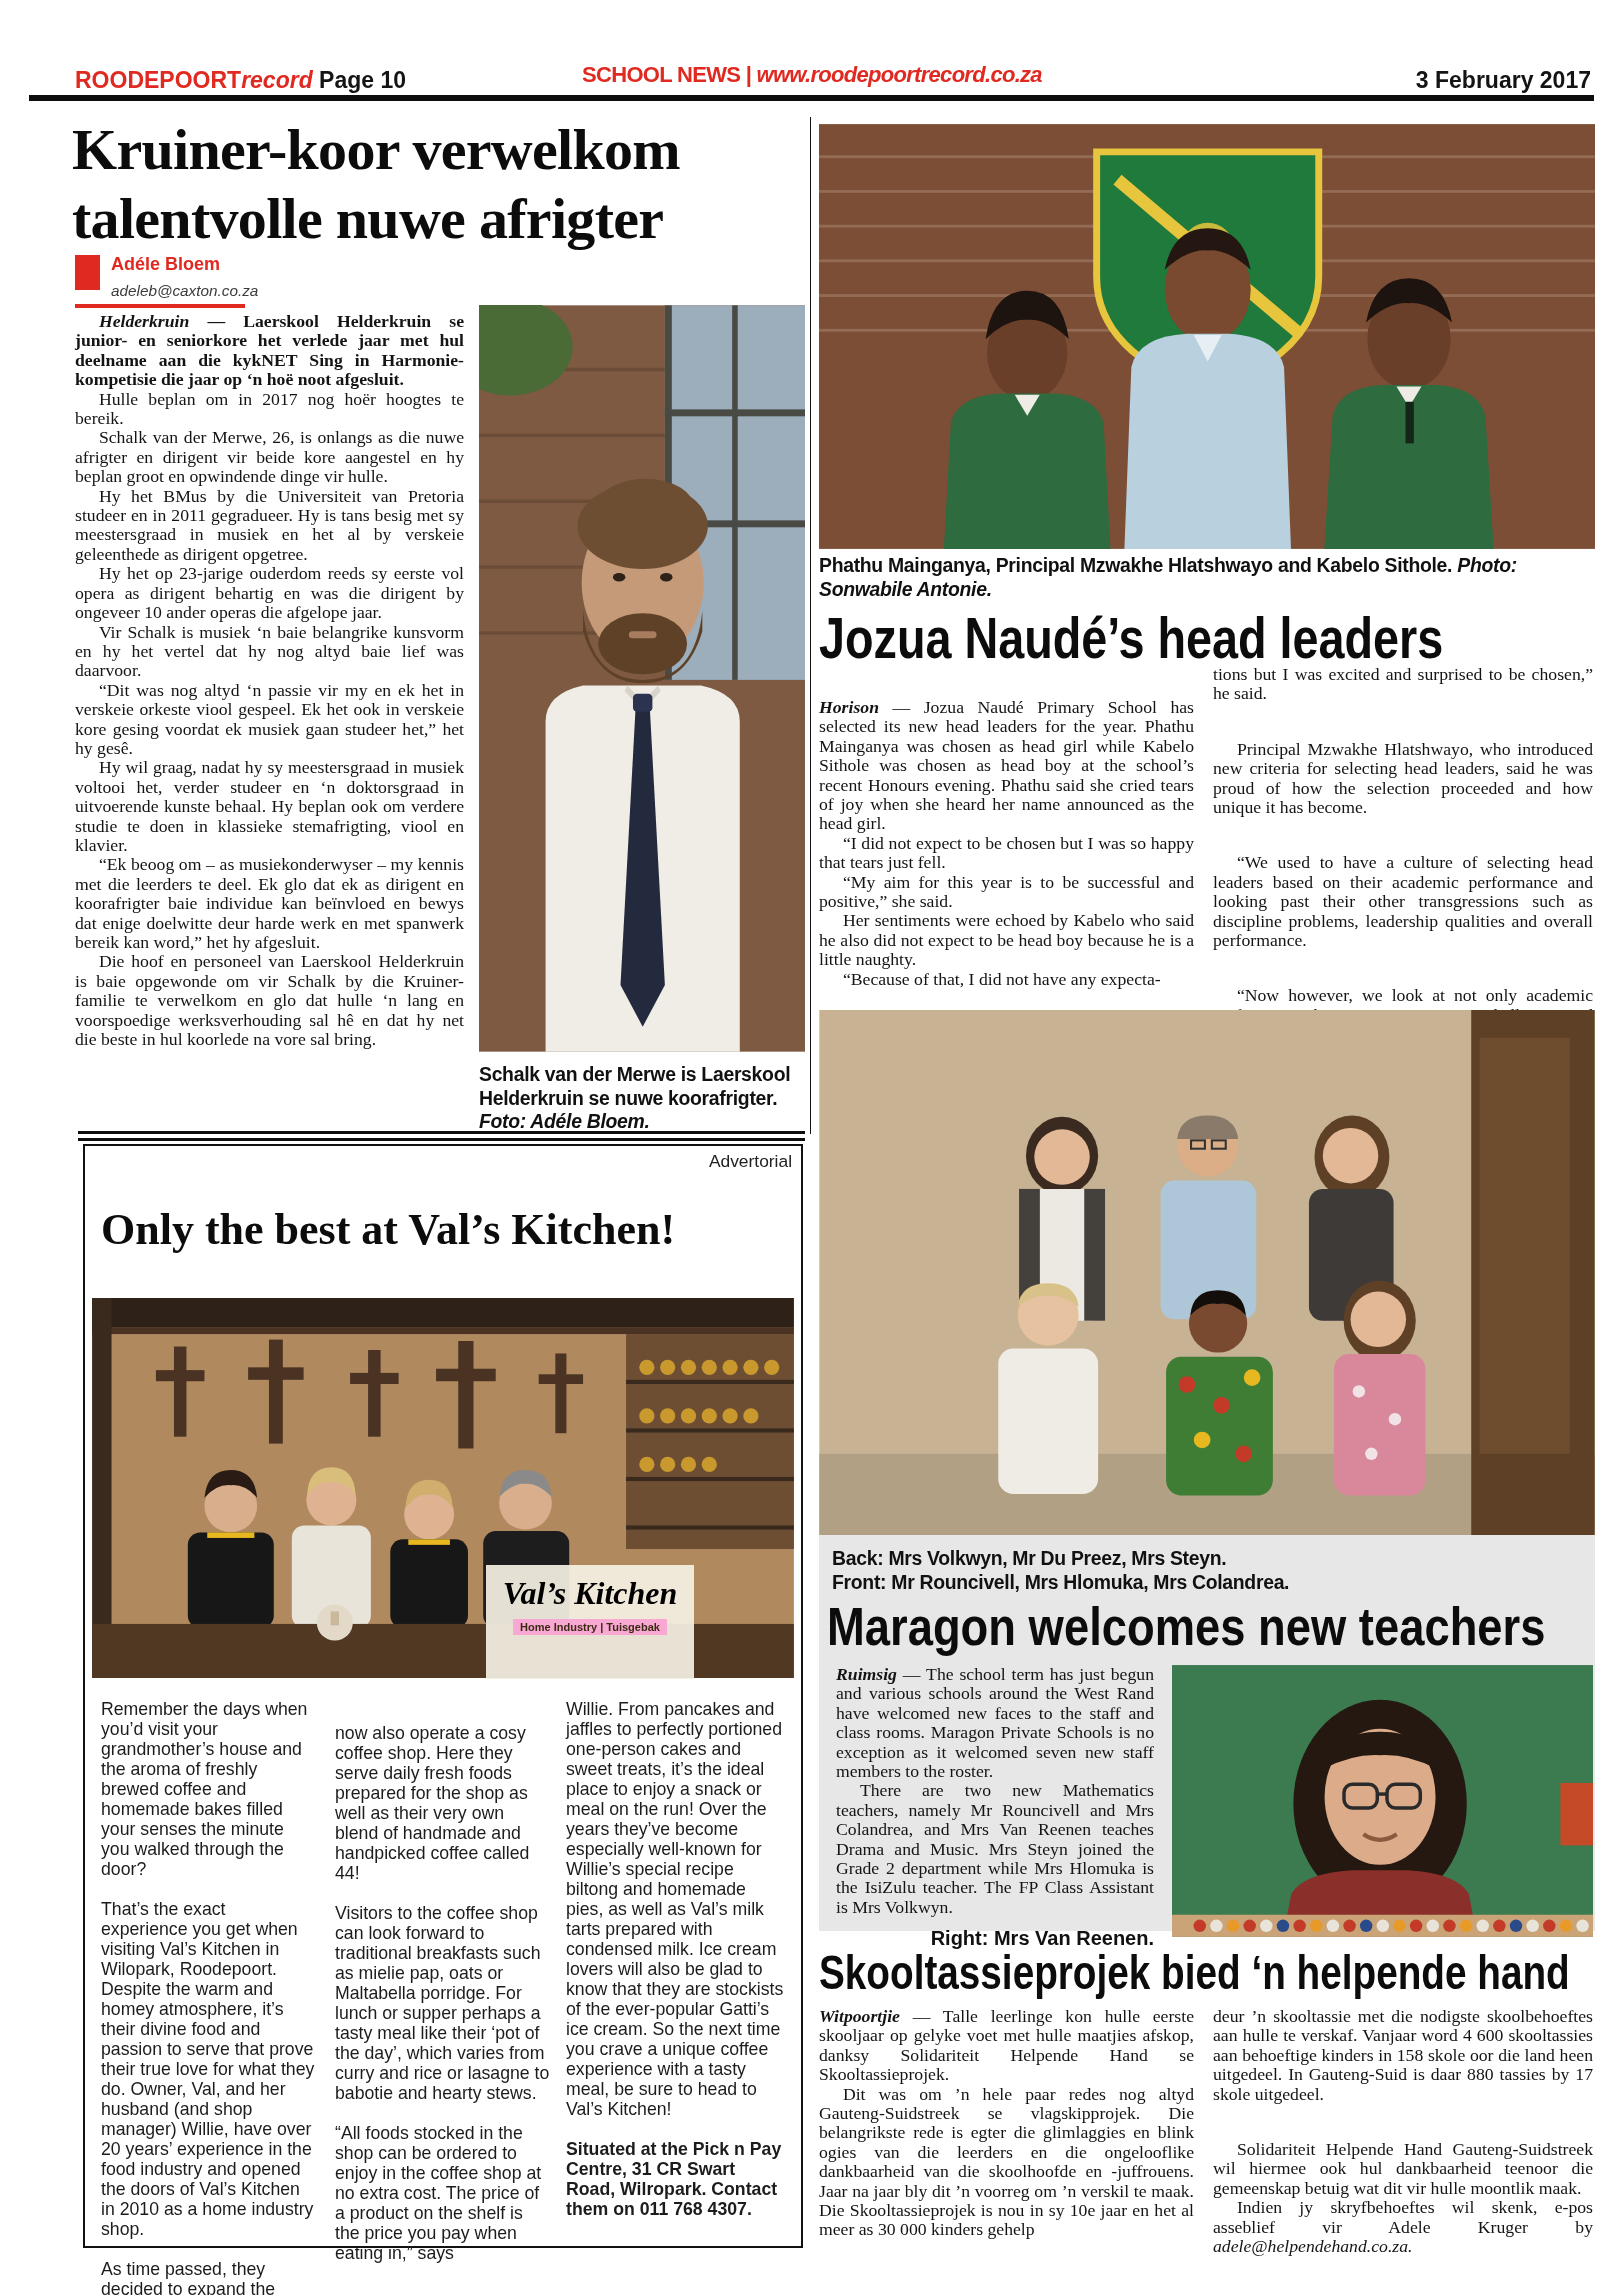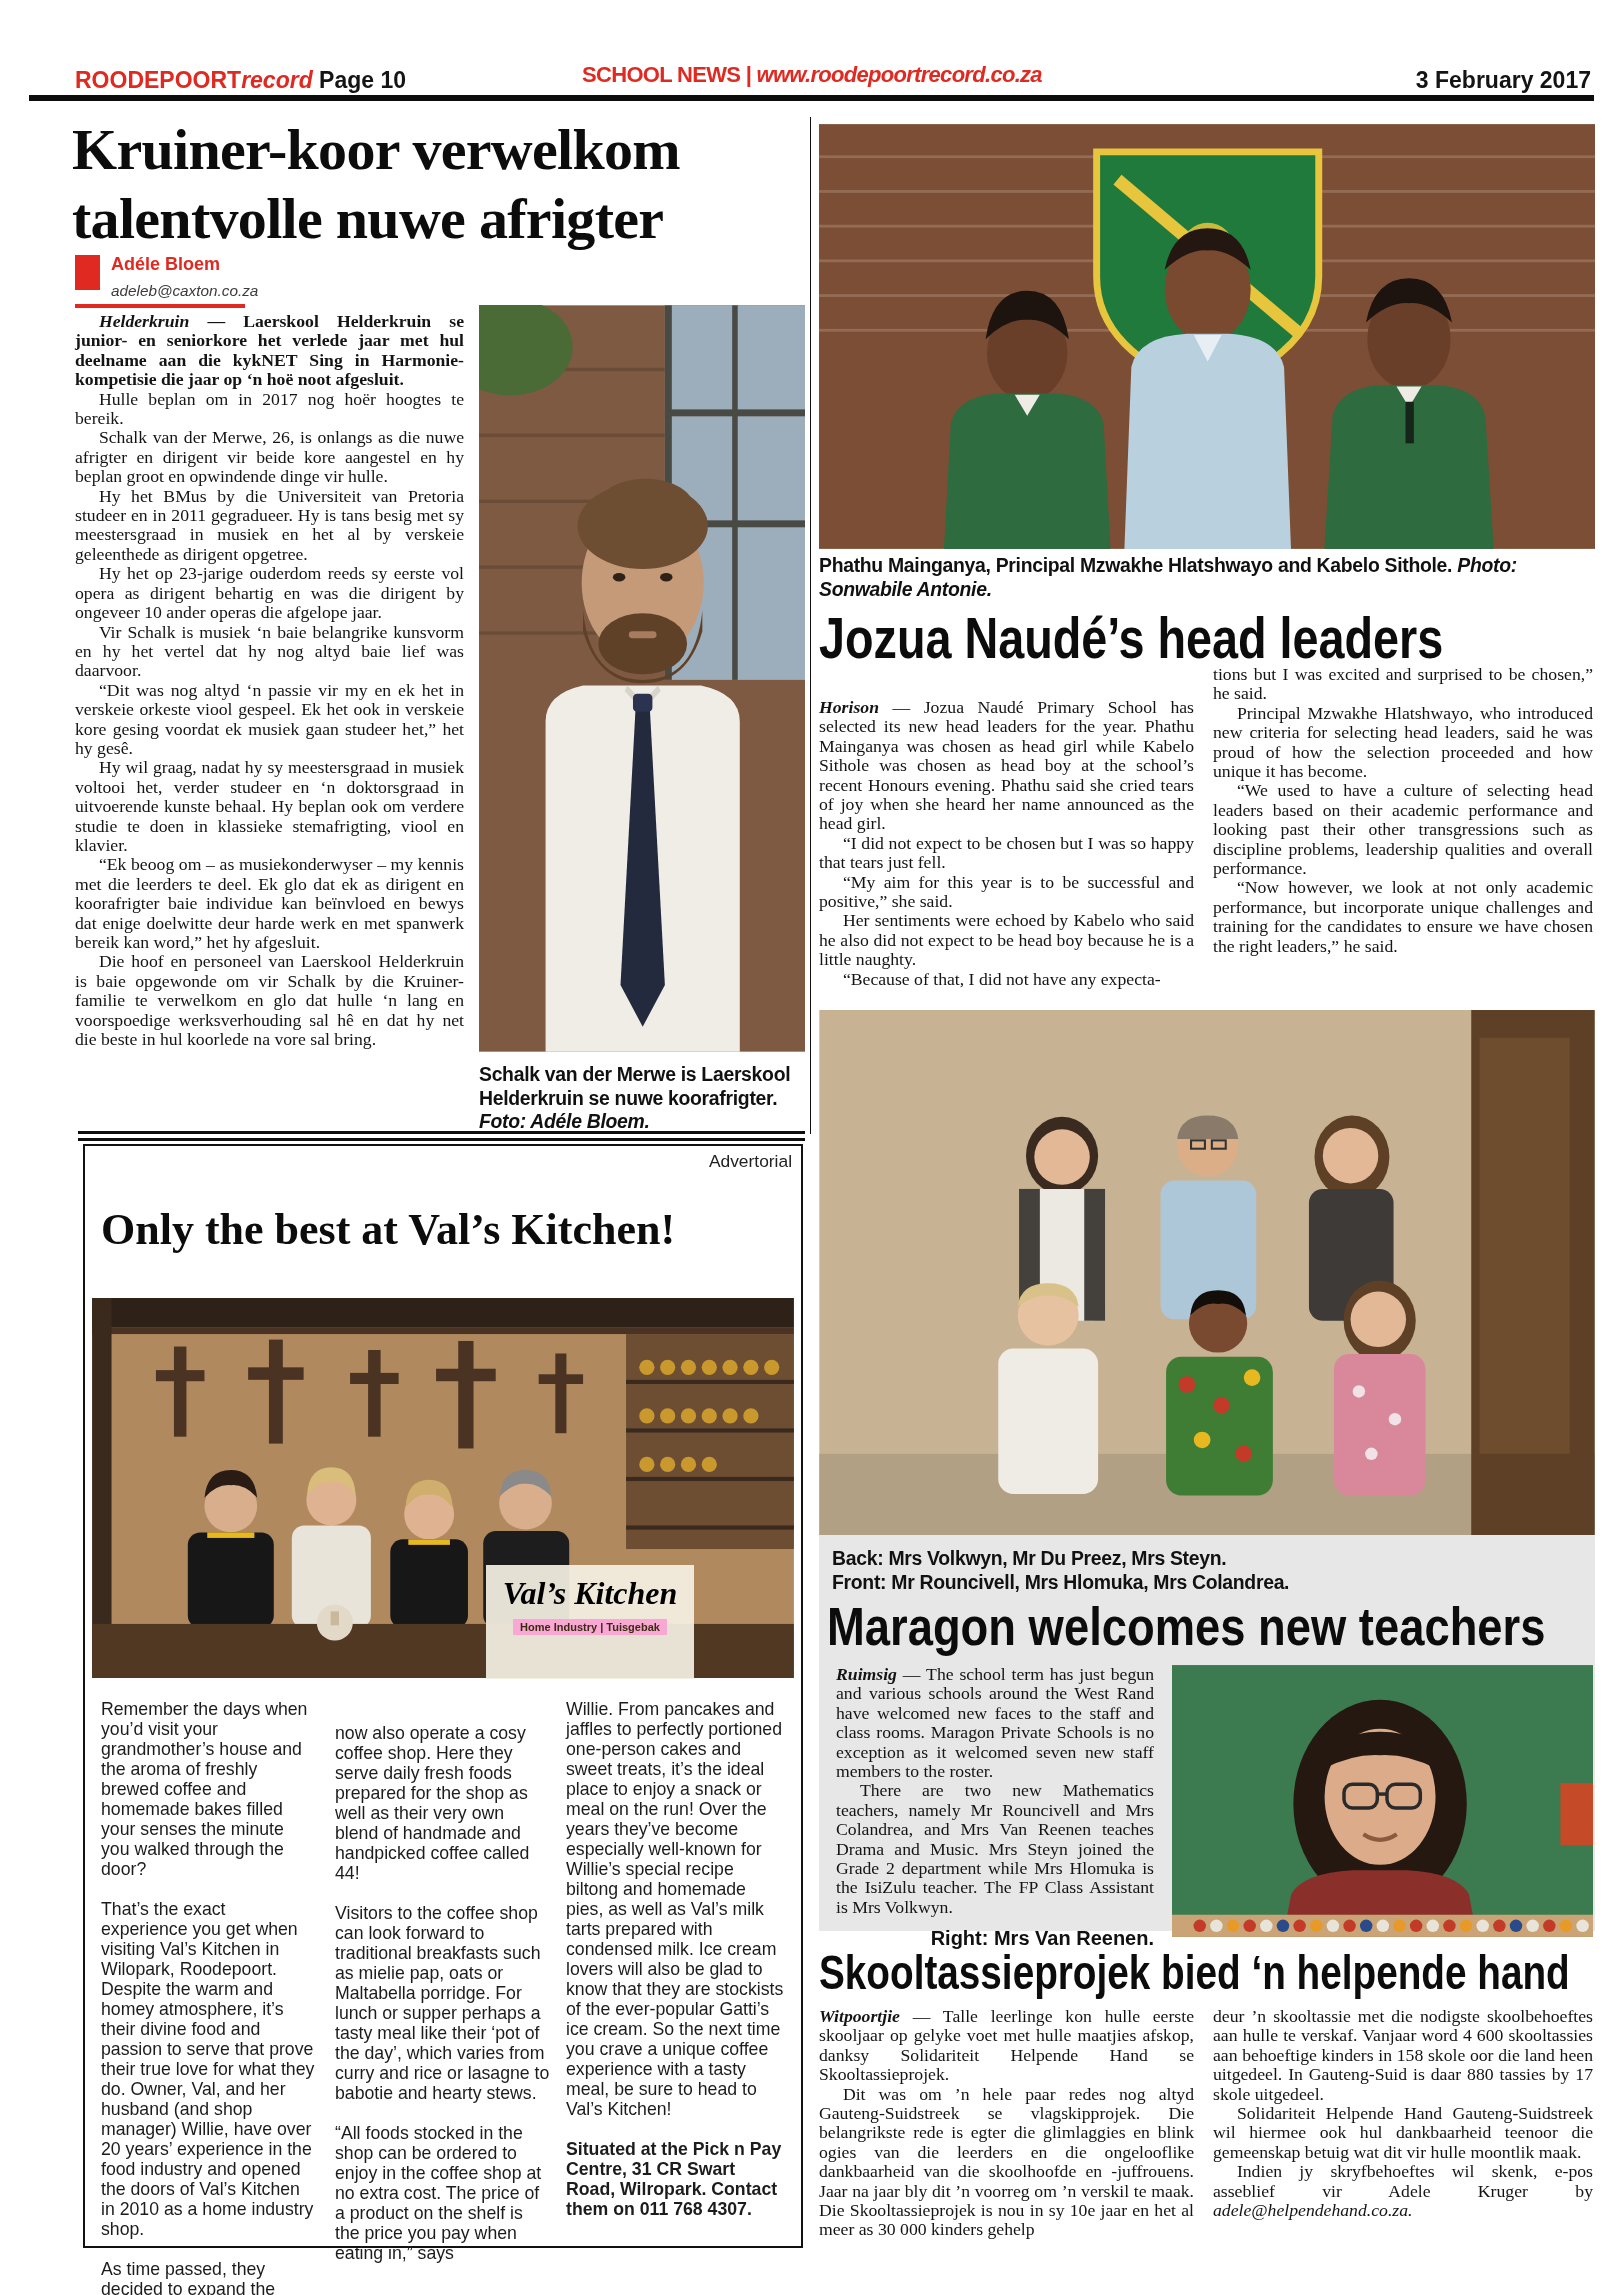--- a/index.html
+++ b/index.html
@@ -16,21 +16,21 @@
               font-size:58px;letter-spacing:-0.7px;color:#0c0c0c;}
   .cond{font-family:"Liberation Sans",sans-serif;font-weight:700;white-space:nowrap;
         display:inline-block;transform-origin:0 50%;color:#0c0c0c;}
   
   .byline-name{font-family:"Liberation Sans",sans-serif;font-weight:700;font-size:18px;color:#e02920;}
   .byline-email{font-family:"Liberation Sans",sans-serif;font-style:italic;font-size:15.3px;color:#3c3c3c;}
   
   .serif-body{font-size:17.7px;line-height:19.4px;text-align:justify;}
   .serif-body p{margin:0;}
   .indent-all p{text-indent:1.35em;}
-  .indent-rest p + p{text-indent:1.35em;}
+  .indent-rest p + p{text-indent:1.35em;margin-top:36px;}
   .dateline{font-weight:700;font-style:italic;}
   .lead-bold{font-weight:700;}
   
   .caption{font-family:"Liberation Sans",sans-serif;font-weight:700;font-size:19.4px;
            line-height:23.6px;letter-spacing:-0.3px;color:#111;}
   .caption .credit{font-style:italic;}
   
   .adv-box{border:2.1px solid #111;}
   .adv-label{font-family:"Liberation Sans",sans-serif;font-size:17.4px;color:#222;}
   .adv-head{font-family:"Liberation Serif",serif;font-weight:700;font-size:44px;color:#0c0c0c;}

